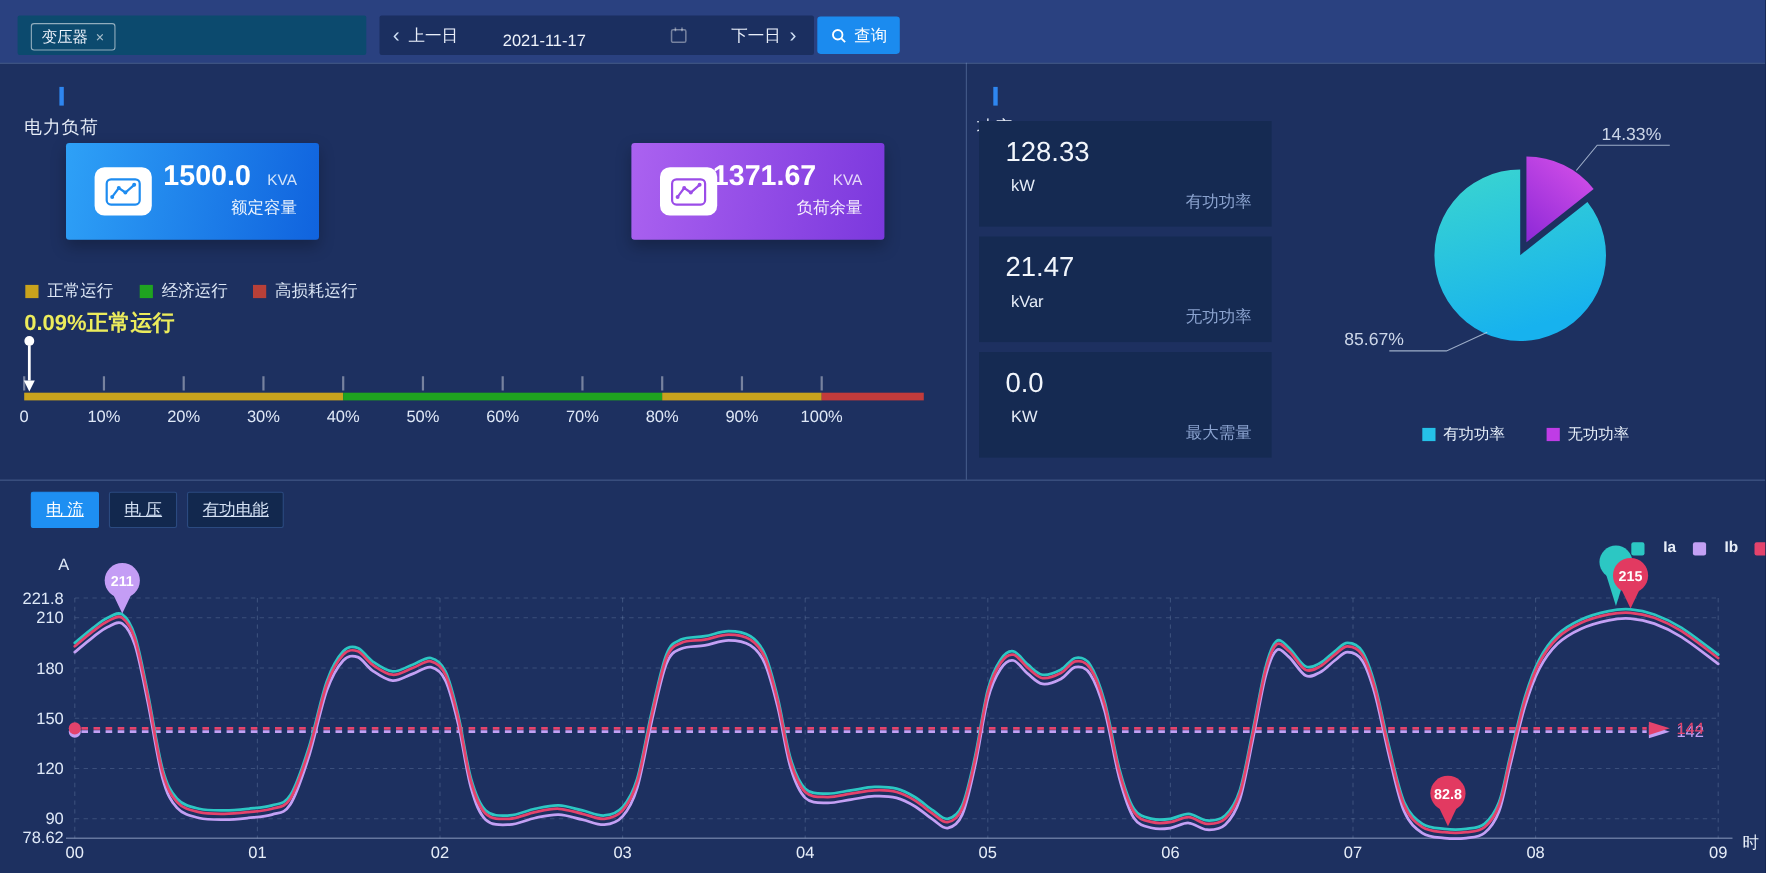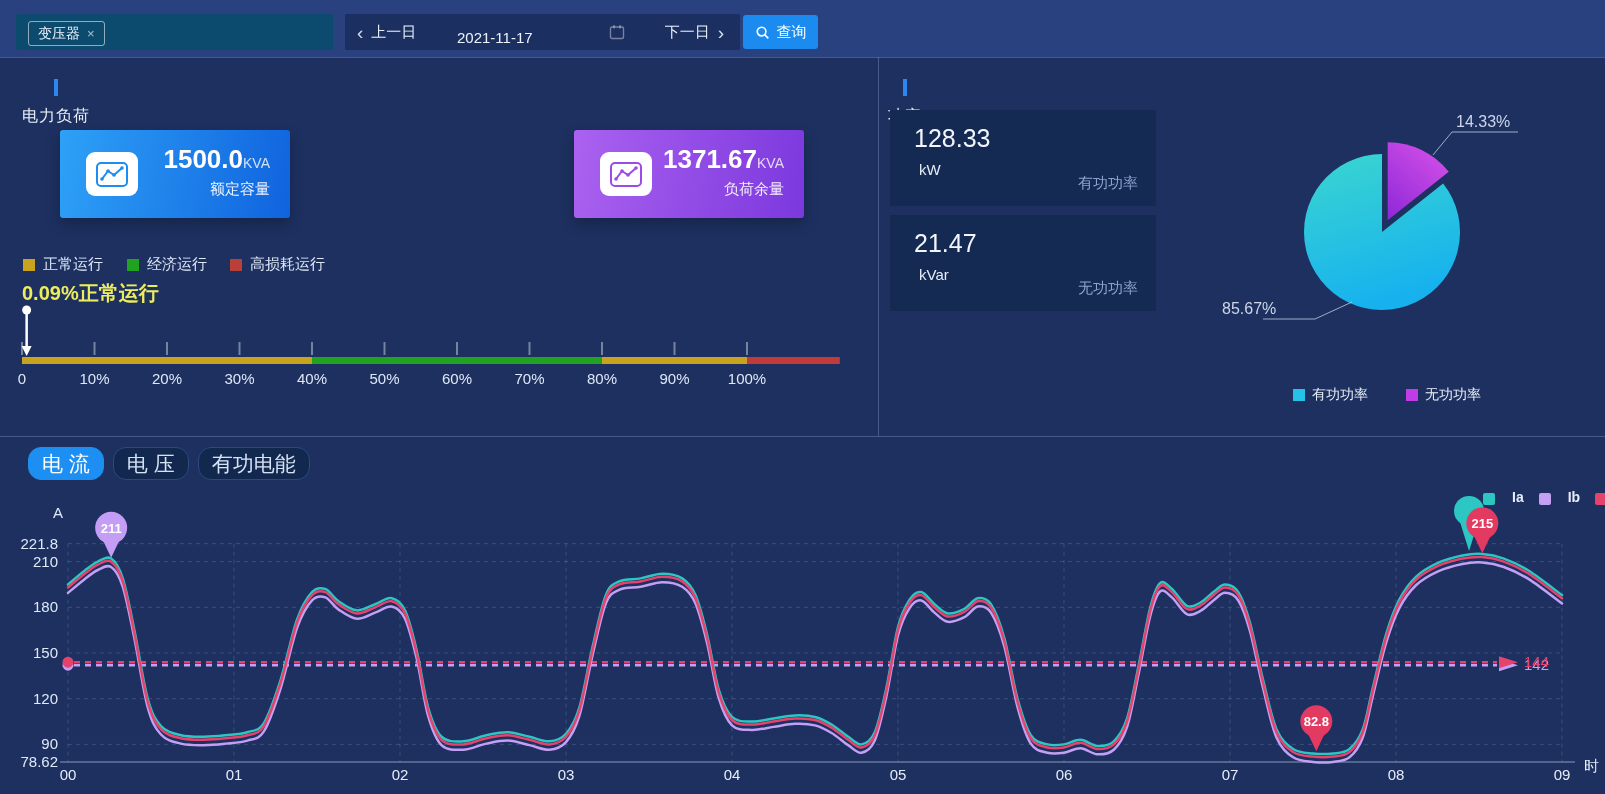--- a/index.html
+++ b/index.html
@@ -19,40 +19,40 @@
   .divh{height:1px;background:rgba(150,178,225,.33);}
   .divv{width:1px;background:rgba(150,178,225,.33);}
   
   .sechead{display:flex;align-items:center;gap:10px;font-size:16px;color:#e9eff9;letter-spacing:1px;flex-direction:column;}
   .sechead .bar{width:4px;height:17px;background:#2e86f0;}
   
   .card{top:130px;width:230px;height:88px;border-radius:3px;display:flex;align-items:center;box-shadow:0 6px 14px rgba(0,0,0,.25);}
   .card .icbox{width:52px;height:44px;background:#fff;border-radius:9px;margin-left:26px;display:flex;align-items:center;justify-content:center;}
   .card .txt{position:absolute;right:20px;top:14px;text-align:right;color:#fff;}
   .card .num{font-size:26px;font-weight:bold;}
-  .card .unit{font-size:14px;font-weight:normal;color:rgba(255,255,255,.8);margin-left:0;}
+  .card .unit{font-size:14px;font-weight:normal;color:rgba(255,255,255,.8);margin-left:15px;}
   .card .lbl{font-size:15px;margin-top:5px;color:rgba(255,255,255,.92);}
   .c-blue{background:linear-gradient(100deg,#2ea1f7,#1063de);}
   .c-red{background:linear-gradient(100deg,#fb5e79,#f02a5f);}
   .c-purple{background:linear-gradient(100deg,#ab62f0,#7b38dd);}
   
   .rleg{top:255px;display:flex;align-items:center;gap:8px;font-size:15px;color:#dde7f6;}
   .sq{width:12px;height:12px;display:inline-block;}
   .status{left:22px;top:280px;font-size:20px;font-weight:bold;color:#ecec5c;}
   
   .statbox{left:890px;width:266px;height:96px;background:#152a52;}
   .statbox .v{position:absolute;left:24px;top:14px;font-size:25px;color:#f2f6fc;}
   .statbox .u{position:absolute;left:29px;top:51px;font-size:15px;color:#e6edf8;}
   .statbox .l{position:absolute;right:18px;bottom:13px;font-size:15px;color:#8ba3cf;}
   
   .pieleg{left:1293px;top:386px;display:flex;gap:38px;font-size:14px;color:#e8f0fa;align-items:center;}
   .pieleg .it{display:flex;align-items:center;gap:7px;}
   
   .tabs{left:28px;top:447px;display:flex;gap:9px;}
-  .tab{height:31px;padding:0 13px;display:flex;align-items:center;background:#12284e;border:1px solid #2b4a80;color:#d5e2f5;font-size:21px;cursor:pointer;border-radius:13px;}
+  .tab{height:31px;padding:0 13px;display:flex;align-items:center;background:#12284e;border:1px solid #2b4a80;color:#d5e2f5;font-size:15px;cursor:pointer;border-radius:2px;text-decoration:underline;}
   .tab.active{background:#1e8ff2;border-color:#1e8ff2;color:#fff;}
   
   .lleg{left:1483px;top:489px;display:flex;gap:15px;align-items:center;font-size:14px;font-weight:bold;color:#e6edf8;}
   .lleg .it{display:flex;align-items:flex-end;gap:17px;}
   .lleg .sq{width:12px;height:12px;border-radius:2px;}
   svg{display:block;}
 </style>
 </head>
 <body>
 
@@ -180,20 +180,25 @@
 
   <div class="abs statbox" style="top:110px;">
     <span class="v">128.33</span>
     <span class="u">kW</span>
     <span class="l">有功功率</span>
   </div>
   <div class="abs statbox" style="top:215px;">
     <span class="v">21.47</span>
     <span class="u">kVar</span>
     <span class="l">无功功率</span>
+  </div>
+  <div class="abs statbox" style="top:320px;">
+    <span class="v">0.0</span>
+    <span class="u">KW</span>
+    <span class="l">最大需量</span>
   </div>
 
   <svg class="abs" id="pie-svg" style="left:1200px;top:95px;" width="340" height="285">
       <defs>
     <linearGradient id="gc" x1="0" y1="0" x2="0.3" y2="1">
           <stop offset="0" stop-color="#3bd6cf"></stop>
           <stop offset="1" stop-color="#17b2ee"></stop>
         </linearGradient>
     <linearGradient id="gm" x1="0.8" y1="0" x2="0.1" y2="1">
           <stop offset="0" stop-color="#d44fe8"></stop>

